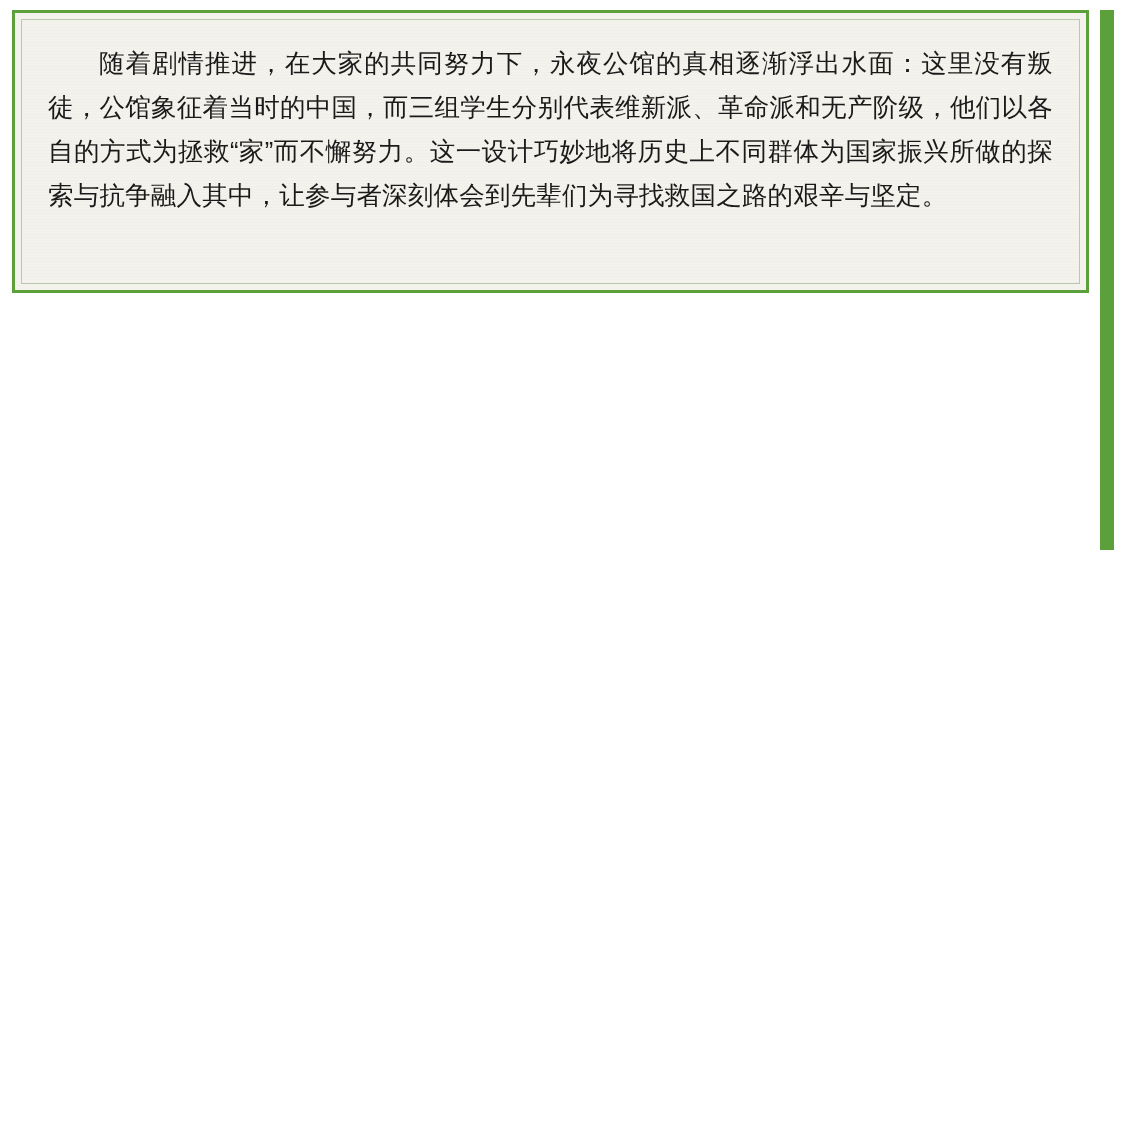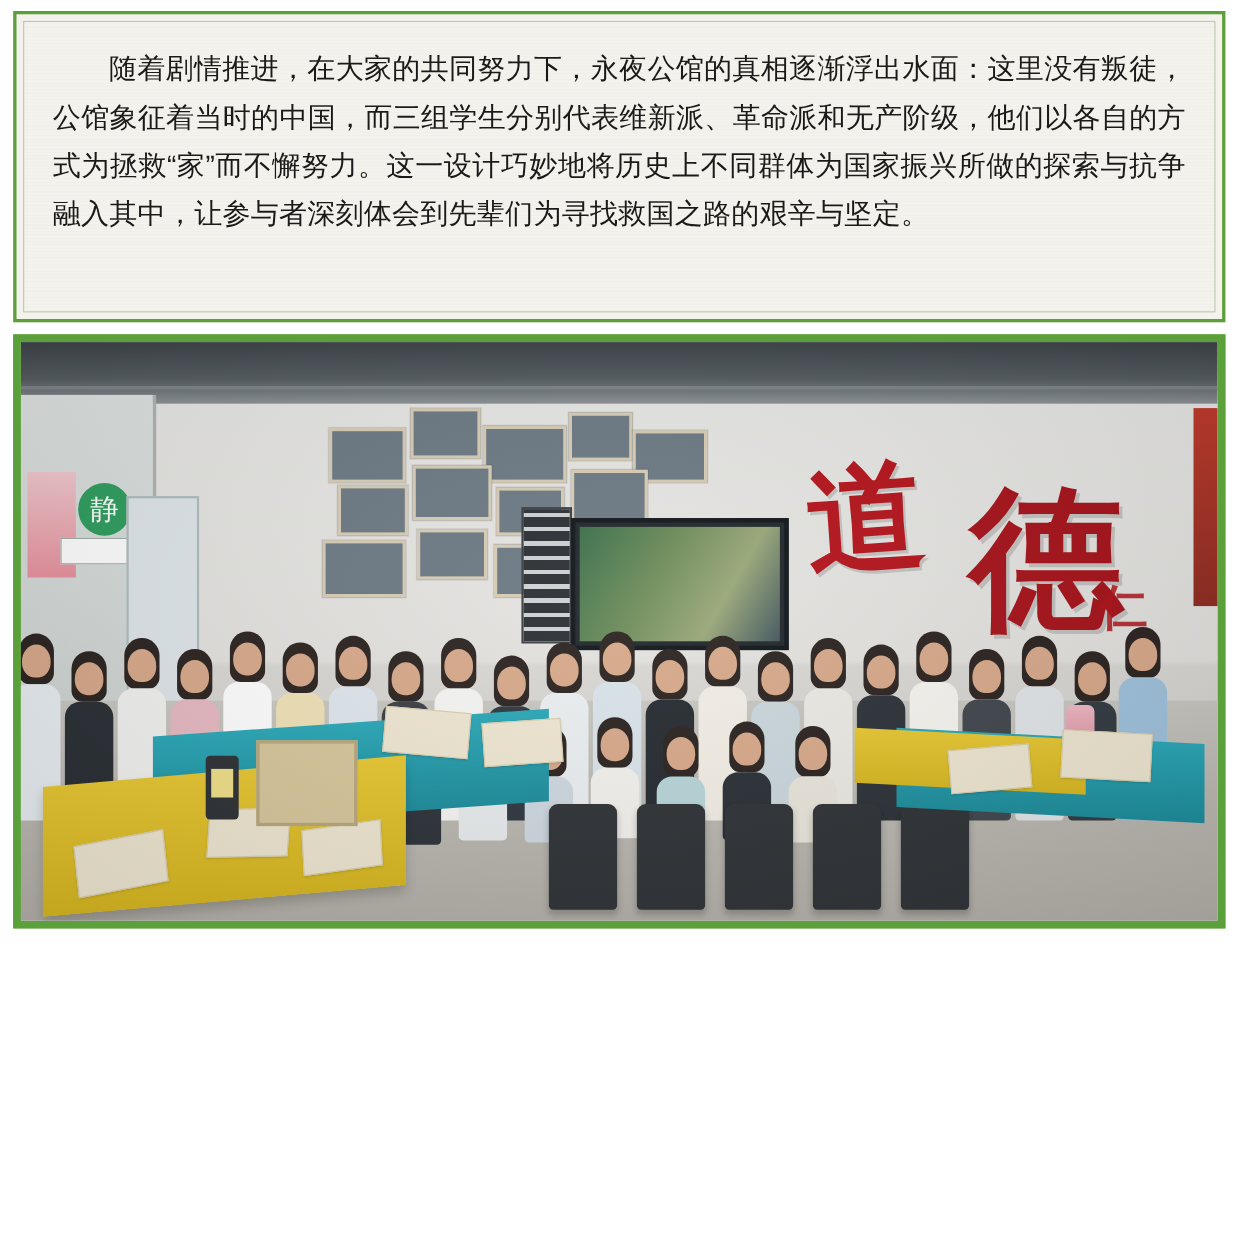--- a/index.html
+++ b/index.html
@@ -11,21 +11,21 @@
     width: 1126px;
     height: 1131px;
     font-family: "Liberation Sans", sans-serif;
   }
   .page {
     width: 1126px;
     height: 1131px;
     box-sizing: border-box;
     padding: 10px 12px 12px 12px;
     display: flex;
-    flex-direction: column;
+    flex-direction: row;
     gap: 11px;
     background: #ffffff;
   }
 
   
   .text-card {
     border: 3px solid #5ba03a;
     background: #f4f2ec;
     box-sizing: border-box;
     padding: 6px;

